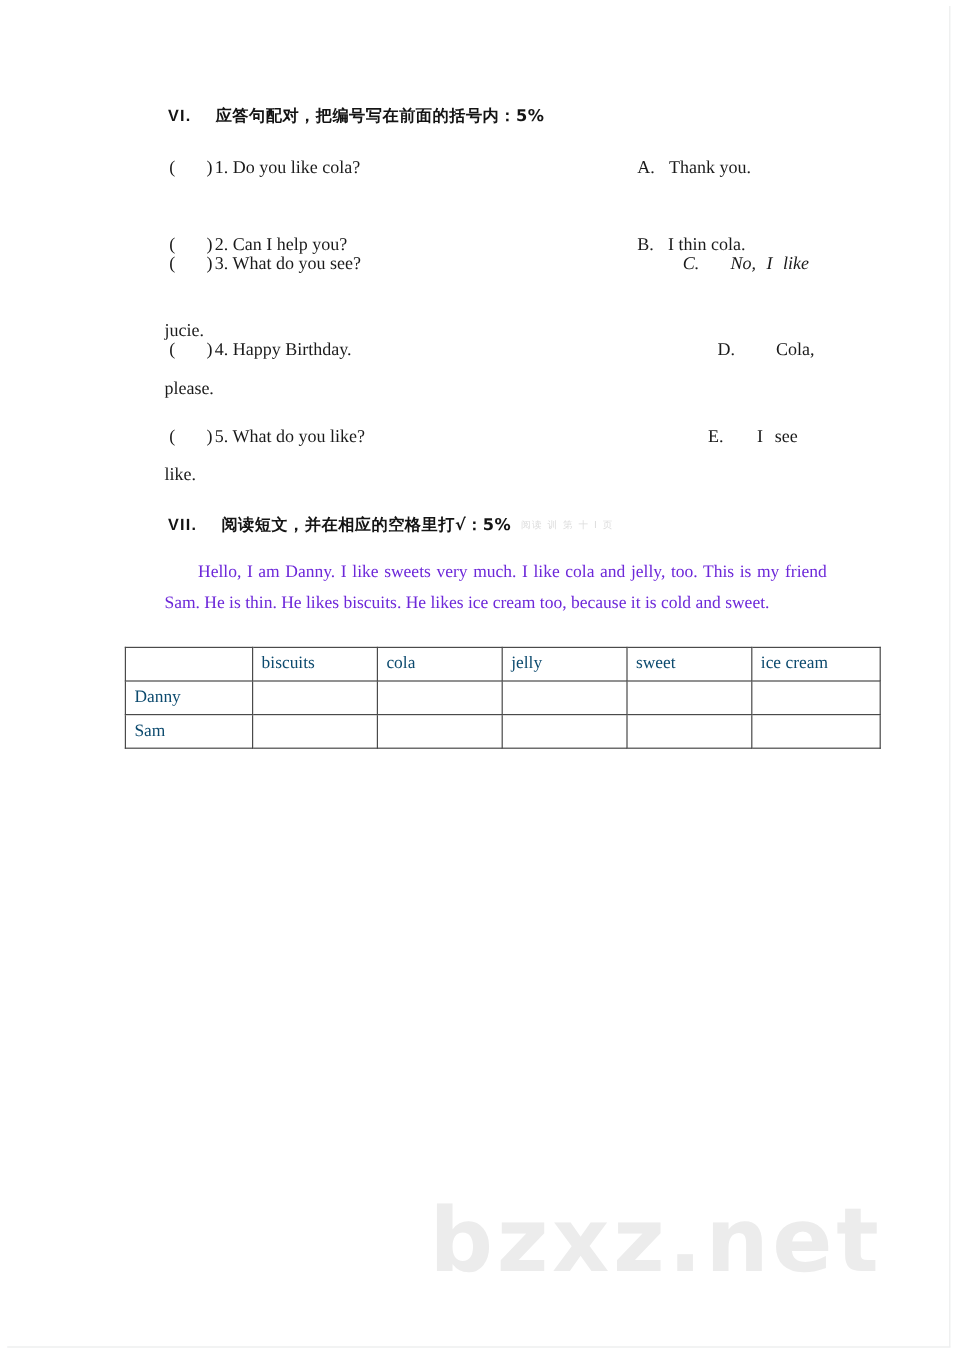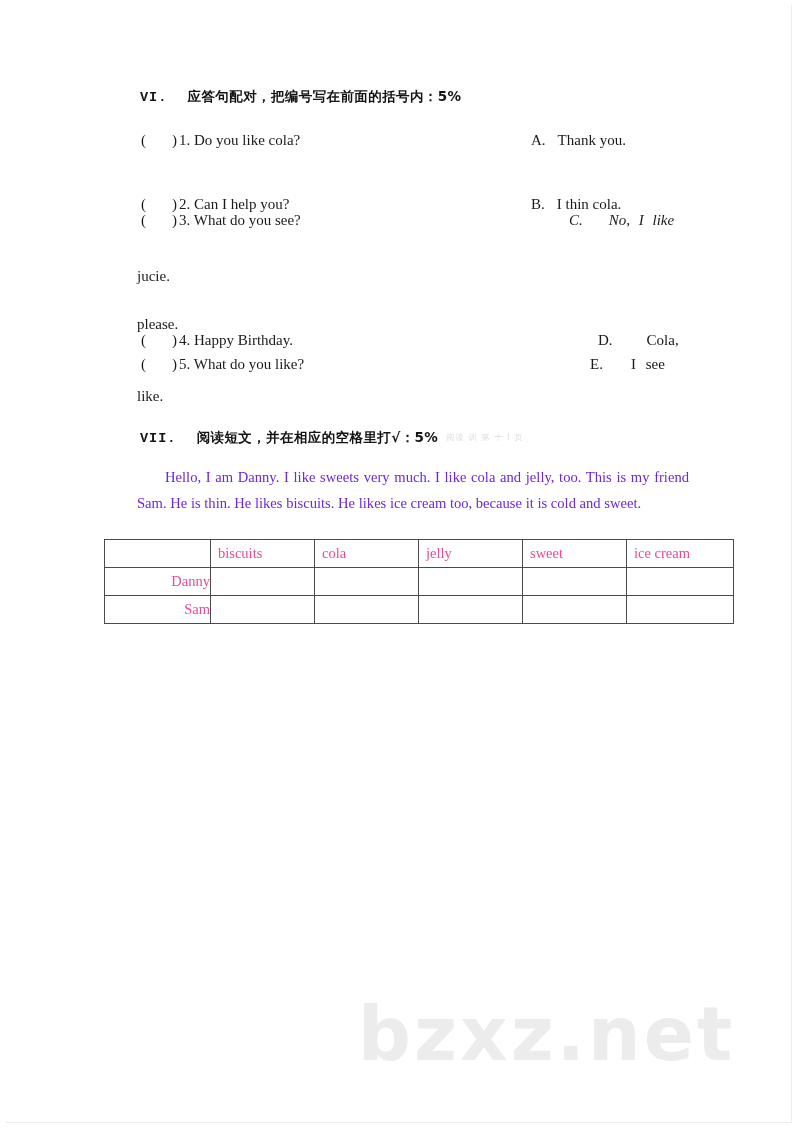--- a/index.html
+++ b/index.html
@@ -41,21 +41,21 @@
   .section-heading {
     position: absolute;
     font-family: "DejaVu Sans", "Liberation Sans", sans-serif;
     font-weight: bold;
     font-size: 13.5px;
     letter-spacing: 0.4px;
     color: #141414;
     white-space: nowrap;
   }
   .section-heading .roman {
-    font-family: Liberation Mono, monospace;
+    font-family: Liberation Sans, sans-serif;
     font-weight: bold;
     letter-spacing: 1px;
   }
   .heading-note {
     font-family: "DejaVu Sans", sans-serif;
     font-size: 8px;
     font-weight: normal;
     color: #dcdcdc;
     letter-spacing: 1.2px;
     margin-left: 8px;
@@ -118,23 +118,23 @@
     width: 581px;
     border-collapse: collapse;
     font-size: 14.5px;
     table-layout: fixed;
   }
   .tick-table td {
     border: 1px solid #4a4a4a;
     height: 27px;
     padding: 0 0 0 7px;
     vertical-align: middle;
-    color: #ec4899;
-  }
-  .col-name  { width: 98px; text-align: right; }
+    color: #0c4a6e;
+  }
+  .col-name  { width: 98px; }
   .col-cell  { width: 96px; }
   .col-last  { width: 99px; }
 
   
   .watermark {
     position: absolute;
     left: 358px;
     top: 991px;
     font-family: "DejaVu Sans", "Liberation Sans", sans-serif;
     font-weight: bold;
@@ -182,21 +182,21 @@
     <span class="match-left">
       <span class="paren-open">(</span><span class="paren-gap"></span><span>)</span><span class="match-num">3.</span>
       <span>What do you see?</span>
     </span>
     <span class="match-right" style="left:428px;font-style:italic;">
       <span class="opt-letter">C.</span><span class="opt-gap-lg"></span><span style="word-spacing:5px">No, I like</span>
     </span>
   </div>
   <div class="wrap-line" style="top:240px;margin-top:28px;">jucie.</div>
 
-  <div class="match-row" style="top:284px;margin-top:48px;">
+  <div class="match-row" style="top:284px;">
     <span class="match-left">
       <span class="paren-open">(</span><span class="paren-gap"></span><span>)</span><span class="match-num">4.</span>
       <span>Happy Birthday.</span>
     </span>
     <span class="match-right" style="left:457px;">
       <span class="opt-letter">D.</span><span class="opt-gap-lg" style="width:34px"></span><span>Cola,</span>
     </span>
   </div>
   <div class="wrap-line" style="top:316px;">please.</div>
 

